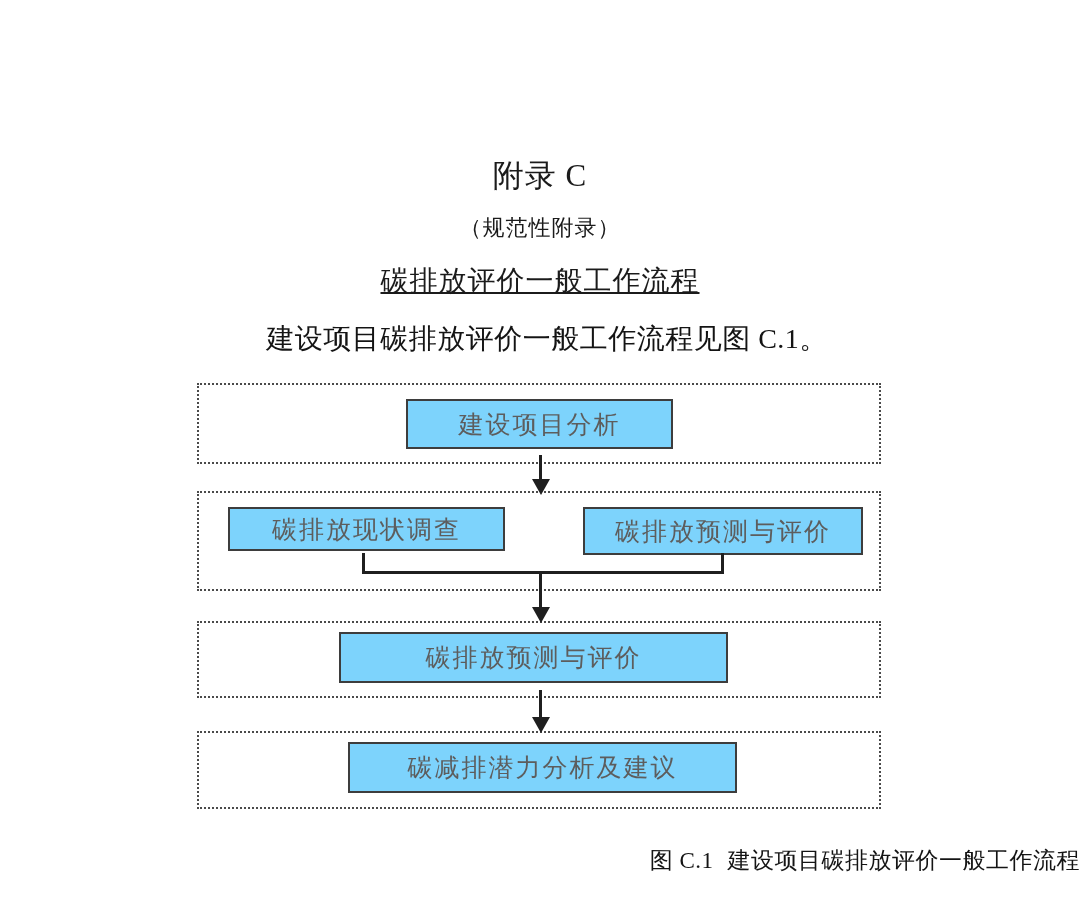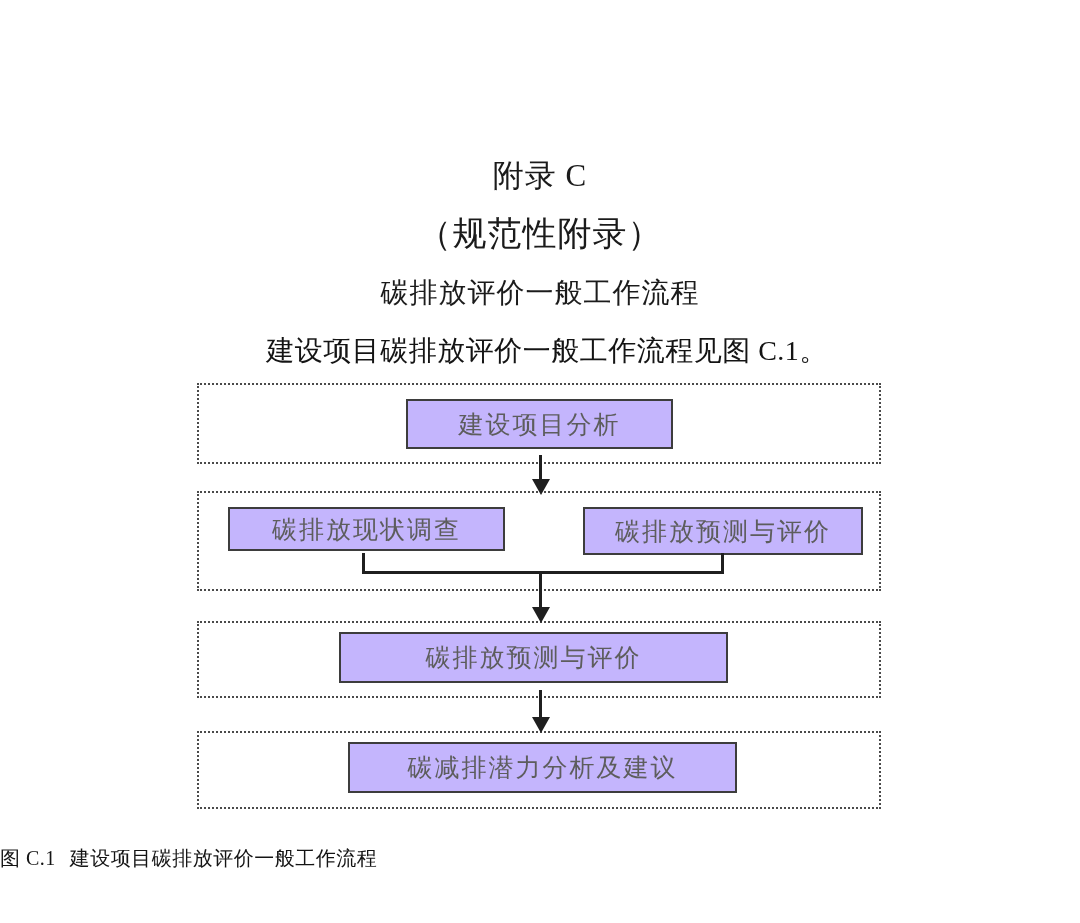--- a/index.html
+++ b/index.html
@@ -32,34 +32,35 @@
   .h-appendix {
     font-size: 31px;
     color: #1b1b1b;
     letter-spacing: 1px;
     line-height: 1.0;
     margin: 0 0 26px 0;
     font-weight: 400;
     text-align: center;
   }
   .h-normative {
-    font-size: 34px;
+    font-size: 22px;
     color: #1b1b1b;
     letter-spacing: 1px;
     line-height: 1.0;
     margin: 0 0 28px 0;
     font-weight: 400;
   }
   .h-title {
     font-size: 28px;
     color: #1b1b1b;
     letter-spacing: 1px;
     line-height: 1.0;
     margin: 0 0 30px 0;
     font-weight: 400;
+    text-decoration: underline;
   }
   .h-lead {
     font-size: 28px;
     color: #141414;
     letter-spacing: 0.5px;
     line-height: 1.0;
     margin: 0;
     font-weight: 400;
     padding-left: 14px;
   }
@@ -83,21 +84,21 @@
   }
   #stage-1 { left: 197px; top: 383px; width: 684px; height: 81px; }
   #stage-2 { left: 197px; top: 491px; width: 684px; height: 100px; }
   #stage-3 { left: 197px; top: 621px; width: 684px; height: 77px; }
   #stage-4 { left: 197px; top: 731px; width: 684px; height: 78px; }
 
   .node {
     position: absolute;
     border: 2px solid #3d3d3d;
     box-sizing: border-box;
-    background: #c4b5fd;
+    background: #7dd3fc;
     display: flex;
     align-items: center;
     justify-content: center;
     color: #5d5d5d;
     font-size: 25px;
     letter-spacing: 2px;
     font-family: "Liberation Serif", "DejaVu Serif", serif;
   }
   #node-analysis   { left: 406px; top: 399px; width: 267px; height: 50px; }
   #node-survey     { left: 228px; top: 507px; width: 277px; height: 44px; }
@@ -141,22 +142,22 @@
   
   #conn-3-line { left: 539px; top: 690px; height: 33px; }
   #conn-3-head { left: 532px; top: 717px; }
 
   
   .caption {
     position: absolute;
     left: 0;
     right: 0;
     top: 845px;
-    text-align: left;
-    font-size: 20px;
+    text-align: right;
+    font-size: 23px;
     color: #141414;
     letter-spacing: 0.5px;
     font-family: "Liberation Serif", "DejaVu Serif", serif;
   }
   .caption .cap-num { margin-right: 14px; }
 </style>
 </head>
 <body>
 
 <div class="page">

